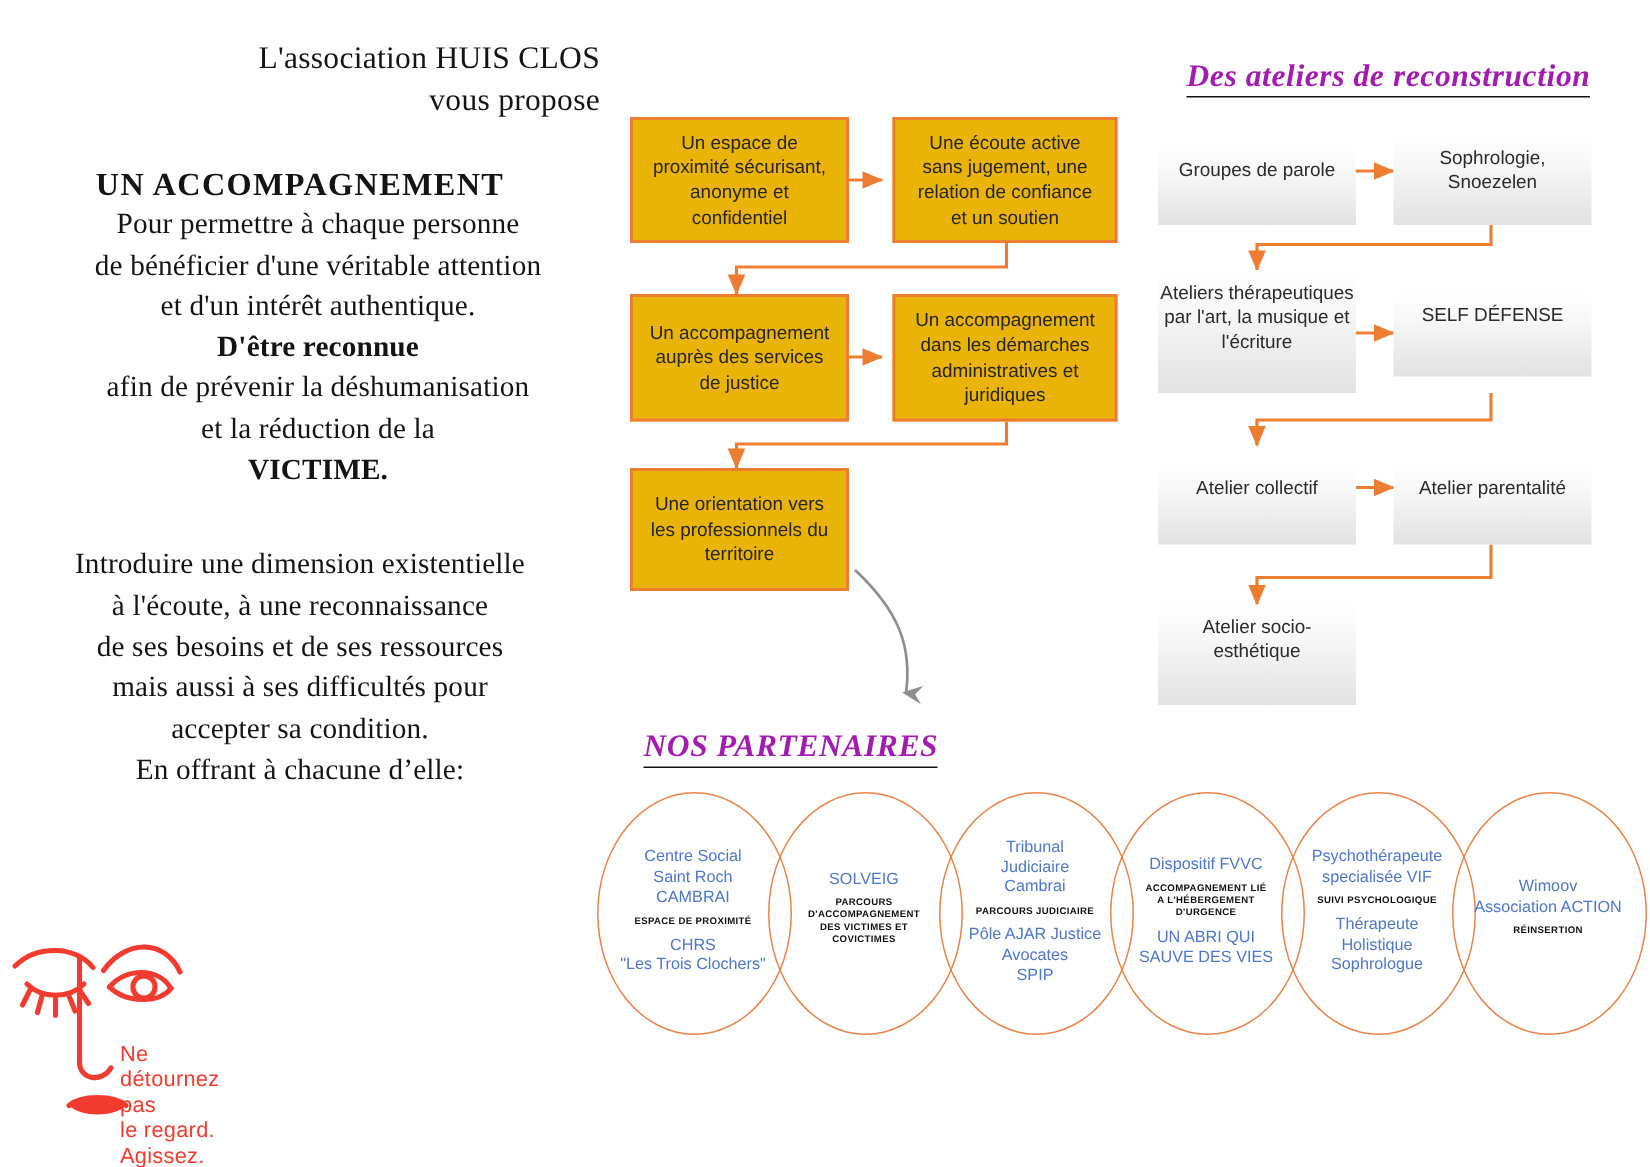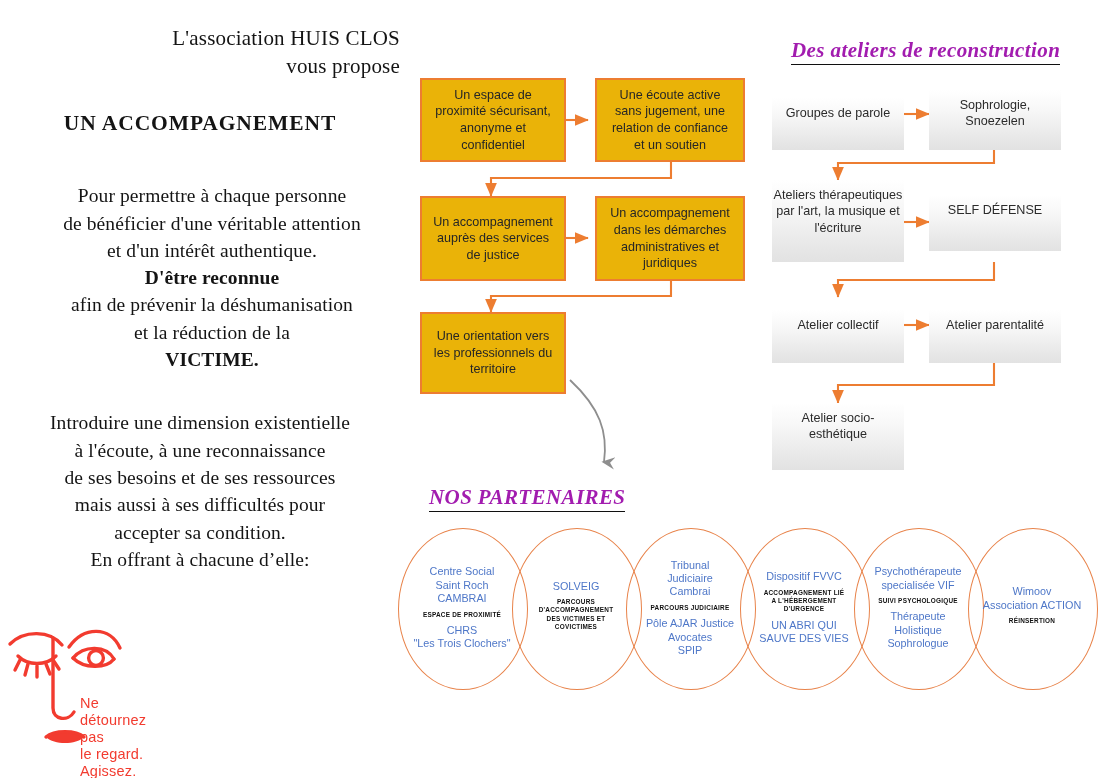--- a/index.html
+++ b/index.html
@@ -8,21 +8,21 @@
 
   .abs{position:absolute;}
 
   
   #left-column{position:absolute;left:0;top:24px;width:400px;text-align:center;
                font-family:"Liberation Serif",serif;color:#141414;}
   .serif-line{font-family:"Liberation Serif",serif;text-align:right;}
   #intro-block{font-size:21px;line-height:1.34;letter-spacing:.2px;}
   #headline{font-size:21.5px;font-weight:bold;letter-spacing:.9px;margin-top:31px;}
   #subhead{font-size:15px;font-weight:bold;letter-spacing:.55px;line-height:1.42;margin-top:19px;}
-  #para-1{font-size:19.5px;line-height:1.40;margin-top:46px;letter-spacing:.1px;padding-left:24px;}
+  #para-1{font-size:19.5px;line-height:1.40;letter-spacing:.1px;padding-left:24px;}
   #para-1 .strong{font-weight:bold;}
   #para-2{font-size:19.5px;line-height:1.40;margin-top:36px;letter-spacing:.1px;}
 
   
   #logo-wrap{position:absolute;left:6px;top:612px;width:200px;height:160px;}
   #logo-face{position:absolute;left:0;top:0;}
   #logo-tagline{position:absolute;left:80px;top:695px;font-size:14.5px;
       line-height:1.18;color:#F23B2F;font-family:"Liberation Sans",sans-serif;
       font-weight:400;letter-spacing:.2px;}
 

